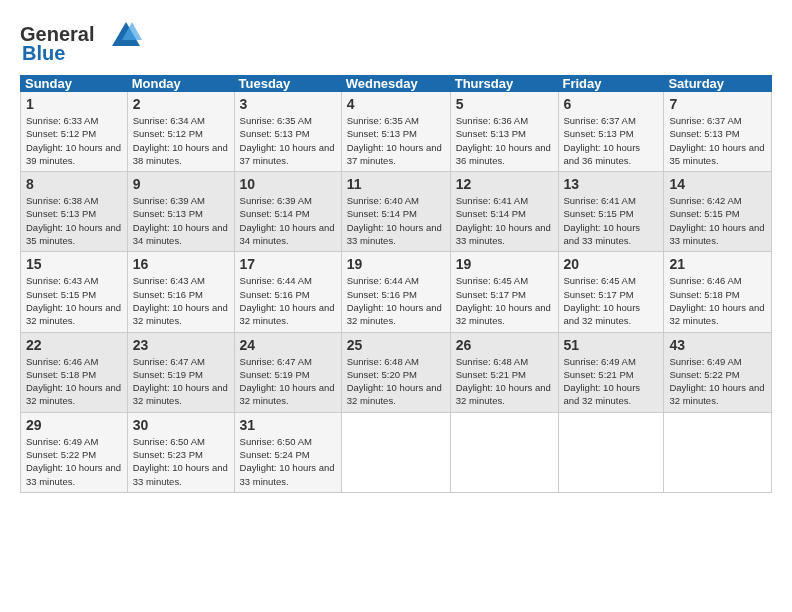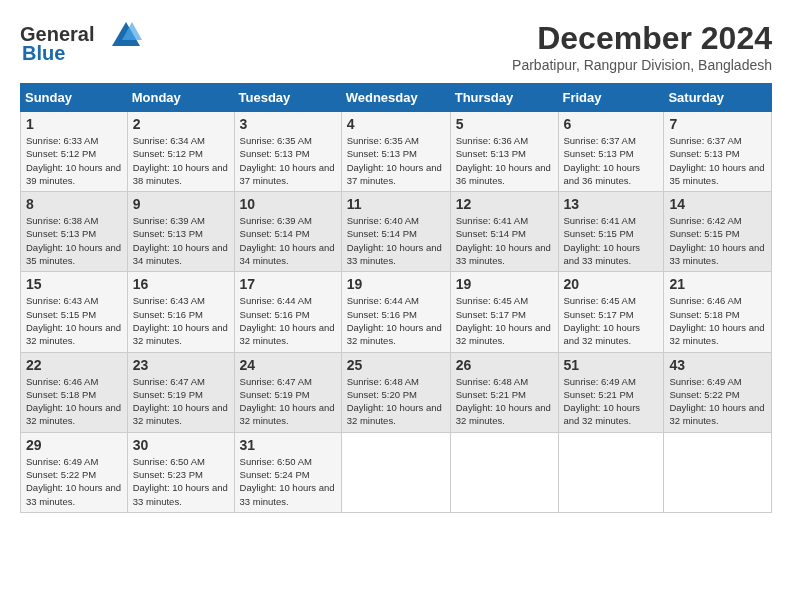--- a/index.html
+++ b/index.html
@@ -39,21 +39,21 @@
       color: #555;
     }
     table {
       width: 100%;
       border-collapse: collapse;
       font-size: 10px;
     }
     thead tr th {
       background-color: #1a6aad;
       color: #fff;
-      padding: 6px 4px;
+      padding: 0 4px;
       text-align: left;
       font-size: 13px;
       font-weight: bold;
       border: 1px solid #1a6aad;
     }
     tbody tr td {
       border: 1px solid #ccc;
       padding: 4px 5px;
       vertical-align: top;
       width: 112px;
@@ -89,24 +89,20 @@
   <div class="logo">
     <div class="logo-row">
       <span style="font-size:20px;font-weight:bold;color:#333;">General</span>
       <svg width="32" height="28" viewBox="0 0 32 28">
         <polygon points="16,2 30,26 2,26" fill="#1a6aad"></polygon>
         <polygon points="22,2 32,20 12,20" fill="#4da6e8" opacity="0.7"></polygon>
       </svg>
     </div>
     <span style="font-size:20px;font-weight:bold;color:#1a6aad;margin-top:-6px;margin-left:2px;text-align:center;">Blue</span>
   </div>
-  <div class="title-area">
-    <div class="month-title">December 2024</div>
-    <div class="location-title">Parbatipur, Rangpur Division, Bangladesh</div>
-  </div>
 </div>
 
 <table>
   <thead>
     <tr>
     <th>Sunday</th>
         <th>Monday</th>
         <th>Tuesday</th>
         <th>Wednesday</th>
         <th>Thursday</th>

